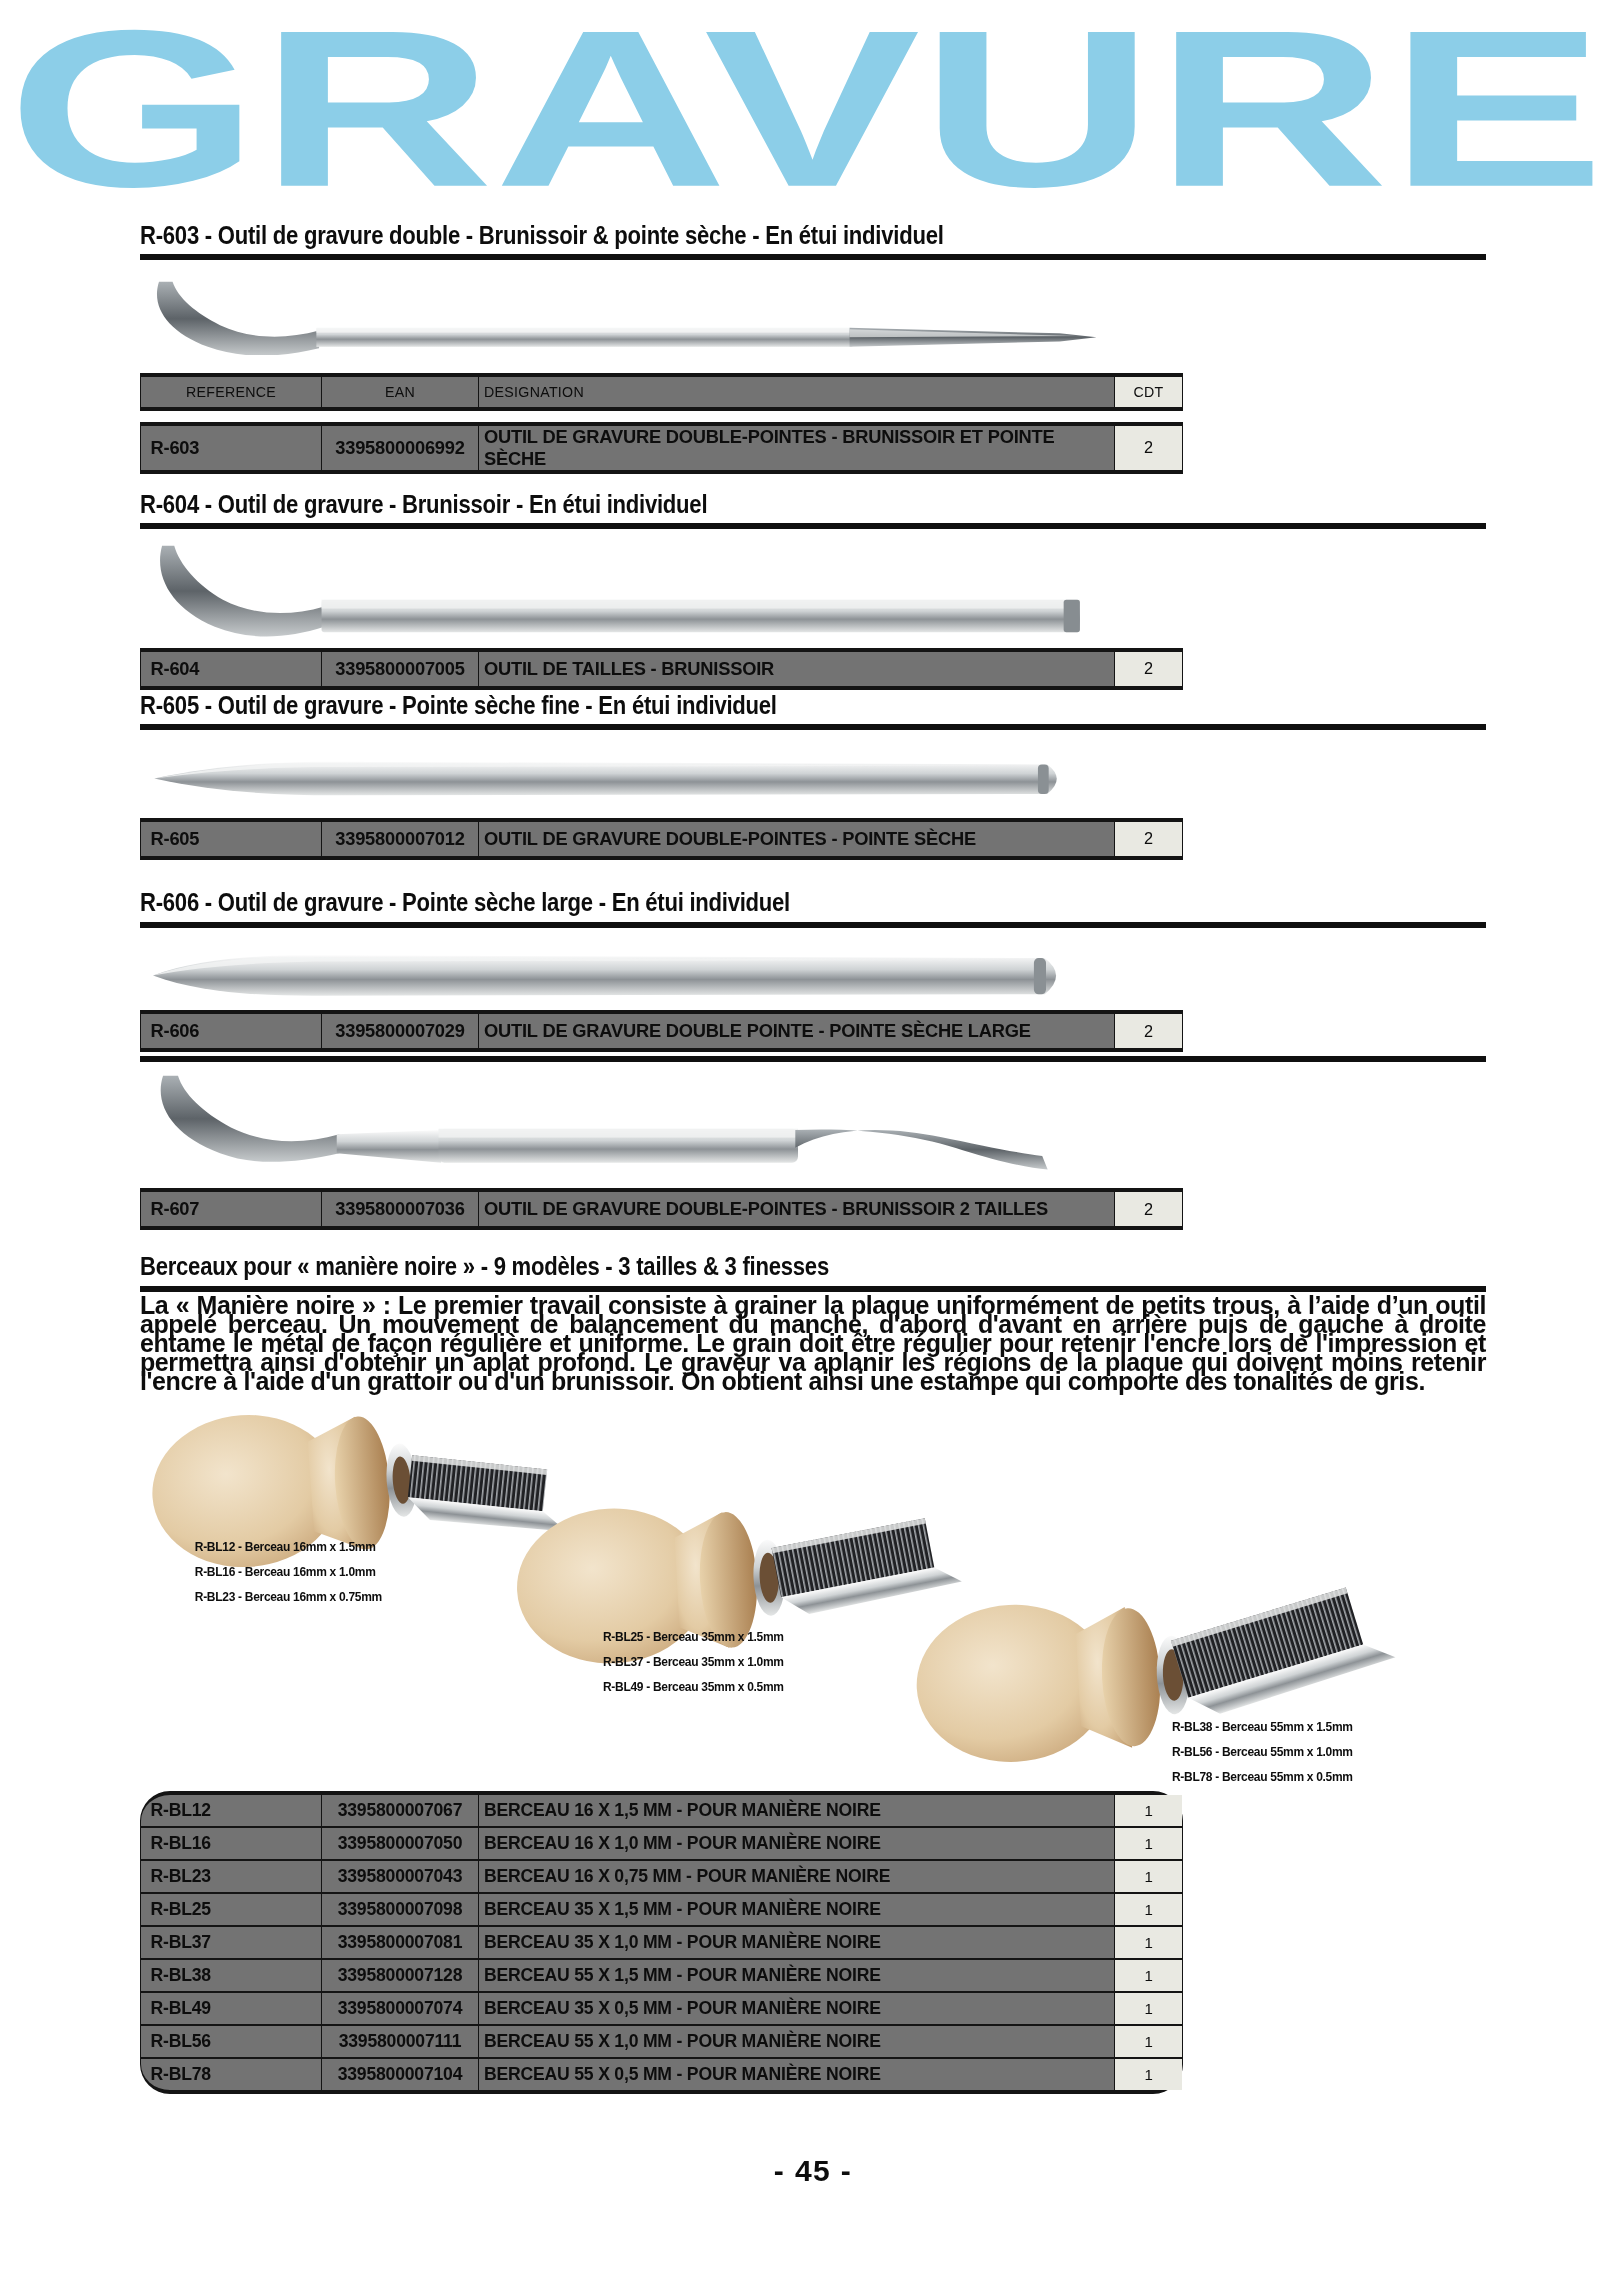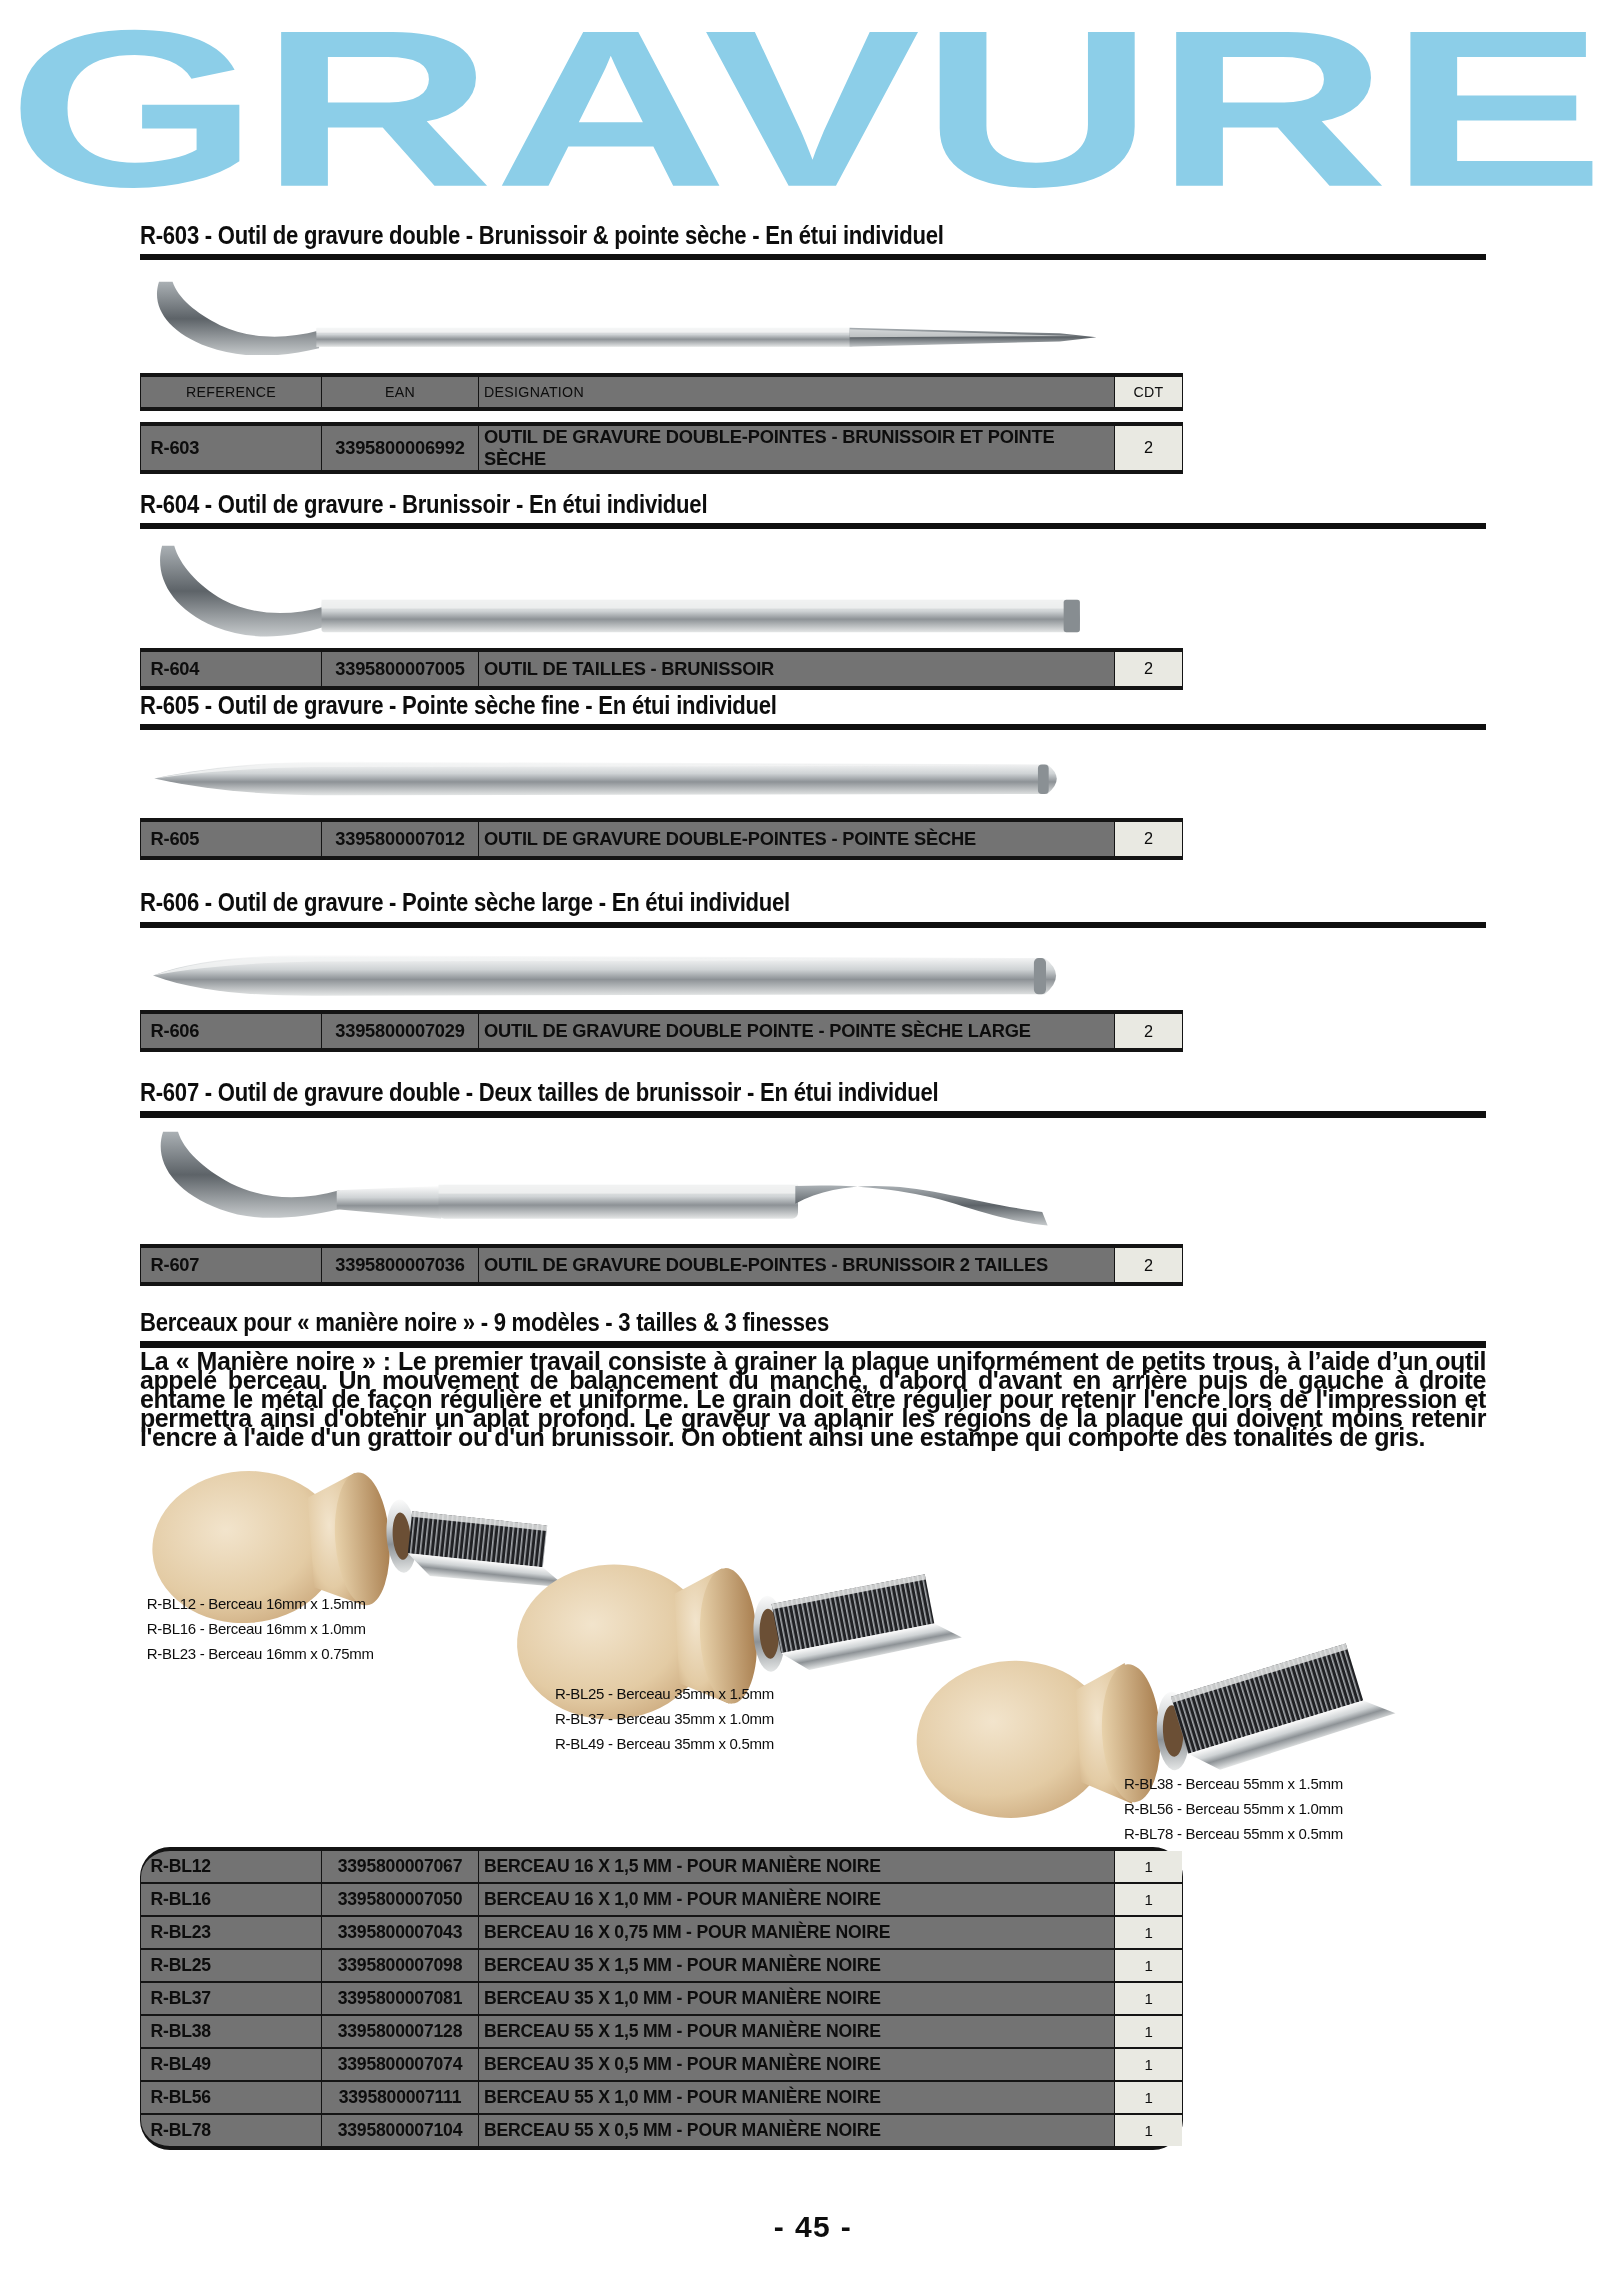--- a/index.html
+++ b/index.html
@@ -44,21 +44,21 @@
   .mt-h4{margin-top:28.5px}.mt-img4{margin-top:24.4px}.mt-t4{margin-top:11px}
   .mt-h5{margin-top:26px}.mt-img5{margin-top:11px}.mt-t5{margin-top:13.6px}
   .mt-hb{margin-top:22px}
 
   .desc { margin-top:4px; width:1346px; font-size:25px; font-weight:700; line-height:19px;
           letter-spacing:-0.4px; text-align:justify; }
 
   
   .photos { position:relative; width:1346px; height:397px; }
   .photo { position:absolute; }
-  .caption { position:absolute; font-size:15px; font-weight:400; line-height:25px; letter-spacing:-0.3px; white-space:nowrap; }
+  .caption { position:absolute; font-size:12px; font-weight:700; line-height:25px; letter-spacing:-0.3px; white-space:nowrap;margin-left:48px; }
 
   .bigtable { margin-top:3.4px;border-radius:30px; }
 
   .pagenum { margin-top:60px; width:1346px; text-align:center; font-size:30px; font-weight:700; letter-spacing:1.4px; }
 </style>
 </head>
 <body>
 
 <svg width="0" height="0" style="position:absolute" aria-hidden="true">
   <defs>
@@ -182,21 +182,20 @@
       <div class="trow">
         <div class="c ref">R-606</div>
         <div class="c ean">3395800007029</div>
         <div class="c des">OUTIL DE GRAVURE DOUBLE POINTE - POINTE SÈCHE LARGE</div>
         <div class="c cdt">2</div>
       </div>
     </div>
   </section>
 
   <section>
-    <h2 class="sec-head mt-h5"><span class="cond">R-607 - Outil de gravure double - Deux tailles de brunissoir - En étui individuel</span></h2>
     <div class="rule"></div>
     <div class="tool-image mt-img5">
       <svg width="966" height="102" viewBox="0 0 1424 150">
         <path d="M34,4 C20,46 48,92 118,118 C166,136 222,134 294,118 L294,90 C238,106 182,104 134,80 C92,58 64,30 56,4 Z" fill="url(#steelDark)"></path>
         <polygon points="290,90 444,84 444,132 290,118" fill="url(#steelV)"></polygon>
         <rect x="440" y="82" width="530" height="50" rx="9" fill="url(#steelV)"></rect>
         <rect x="440" y="82" width="530" height="13" fill="#f0f1f1" opacity="0.85"></rect>
         <path d="M966,84 C1066,80 1146,92 1214,114 C1266,130 1308,140 1338,142 L1330,122 C1292,118 1240,106 1180,94 C1110,80 1026,76 966,110 Z" fill="url(#steelDark)"></path>
       </svg>
     </div>

